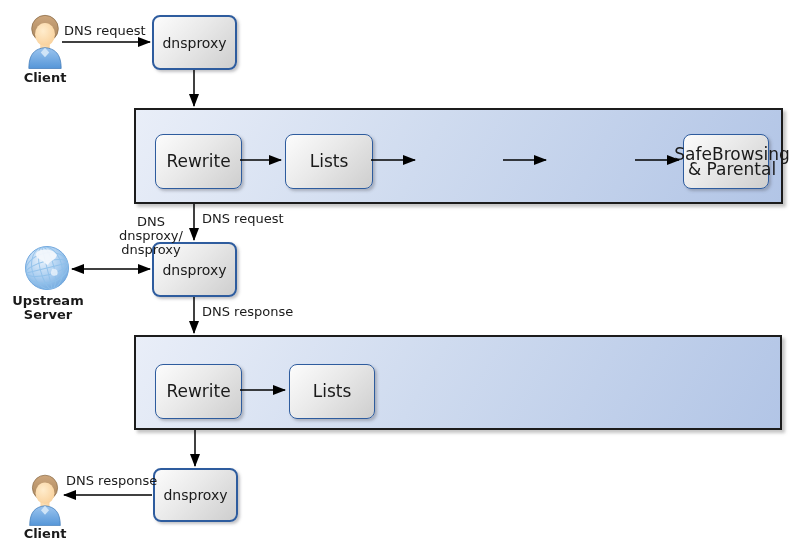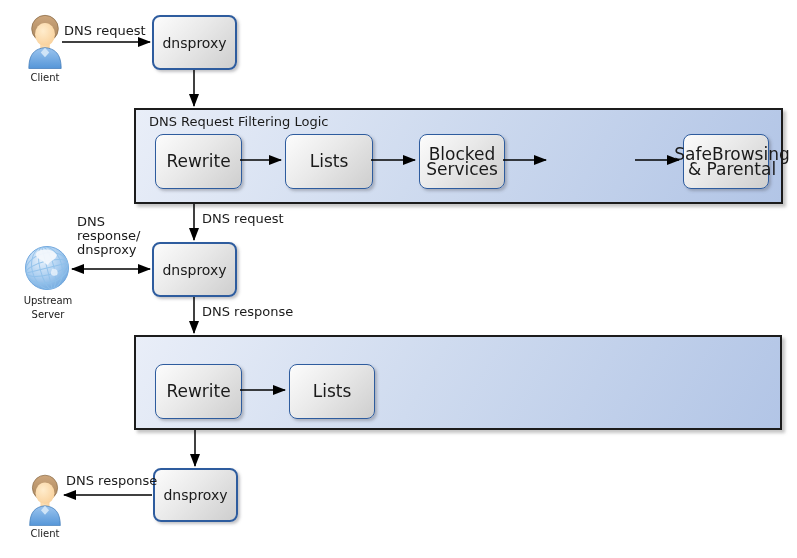--- a/index.html
+++ b/index.html
@@ -34,24 +34,24 @@
     box-shadow: 2px 2px 3px rgba(80,80,90,0.35);
     box-sizing: border-box;
     display:flex; align-items:center; justify-content:center;
     text-align:center;
   }
   .node.proxy { font-size:14px; }
   .node.step  { font-size:17px; border-width:1.5px; line-height:15px; }
   .node span { display:block; }
 
   .edge-label { position:absolute; font-size:13px; white-space:nowrap; z-index:20; }
-  .edge-label.multiline { white-space:normal; line-height:14px; }
+  .edge-label.multiline { white-space:normal; text-align:center; line-height:14px;margin-left:40px; }
 
   .actor-label {
-    position:absolute; font-size:10px; text-align:center; line-height:14px; z-index:20;
+    position:absolute; font-size:13px; text-align:center; line-height:14px; z-index:20;font-weight:bold;
   }
 
   #connectors {
     position:absolute; left:0; top:0; z-index:10;
     pointer-events:none;
   }
   #connectors line { stroke:#000; stroke-width:1.5; }
 
   .icon-wrap { position:absolute; z-index:5; }
 </style>
@@ -85,29 +85,25 @@
   </div>
   <div class="actor-label" style="left:12px; top:71px; width:66px;">Client</div>
 
   <div class="edge-label" style="left:64px; top:23px;">DNS request</div>
 
   <div class="node proxy" style="left:152px; top:15px; width:85px; height:55px;">
     <span>dnsproxy</span>
   </div>
 
   <div class="pipeline" style="left:134px; top:108px; width:649px; height:96px;">
-    <div class="pipeline-title">DNS Request Filtering Logic</div>
     <div class="node step" style="left:19px;  top:24px; width:87px; height:55px;">
       <span>Rewrite</span>
     </div>
     <div class="node step" style="left:149px; top:24px; width:88px; height:55px;">
       <span>Lists</span>
-    </div>
-    <div class="node step" style="left:283px; top:24px; width:86px; height:55px;">
-      <span>Blocked Services</span>
     </div>
     <div class="node step" style="left:547px; top:24px; width:86px; height:55px;padding-left:12px;">
       <span>SafeBrowsing &amp; Parental</span>
     </div>
   </div>
 
   <div class="edge-label" style="left:202px; top:211px;">DNS request</div>
 
   <div class="node proxy" style="left:152px; top:242px; width:85px; height:55px;">
     <span>dnsproxy</span>
@@ -135,21 +131,21 @@
         <line x1="1" y1="23" x2="45" y2="23"></line>
       </g>
       <path d="M13,7 C19,3 29,4 33,10 C31,16 26,15 24,20 C19,18 20,15 15,14 C12,12 11,9 13,7 Z" fill="#f2f7fc" opacity="0.95" clip-path="url(#globeClip)"></path>
       <path d="M28,24 C32,23 35,26 33,30 C30,32 26,30 27,27 Z" fill="#e8f1fa" opacity="0.85" clip-path="url(#globeClip)"></path>
     </svg>
   </div>
   <div class="actor-label" style="left:9px; top:294px; width:78px;">Upstream Server</div>
 
   <div class="edge-label multiline" style="left:77px; top:215px; width:68px;">
     <div>DNS</div>
-    <div>response/</div>
+    <div>dnsproxy/</div>
     <div>dnsproxy</div>
   </div>
 
   <div class="edge-label" style="left:202px; top:304px;">DNS response</div>
 
   <div class="pipeline" style="left:134px; top:335px; width:648px; height:95px;">
     <div class="node step" style="left:19px; top:27px; width:87px; height:55px;">
       <span>Rewrite</span>
     </div>
     <div class="node step" style="left:153px; top:27px; width:86px; height:55px;">

